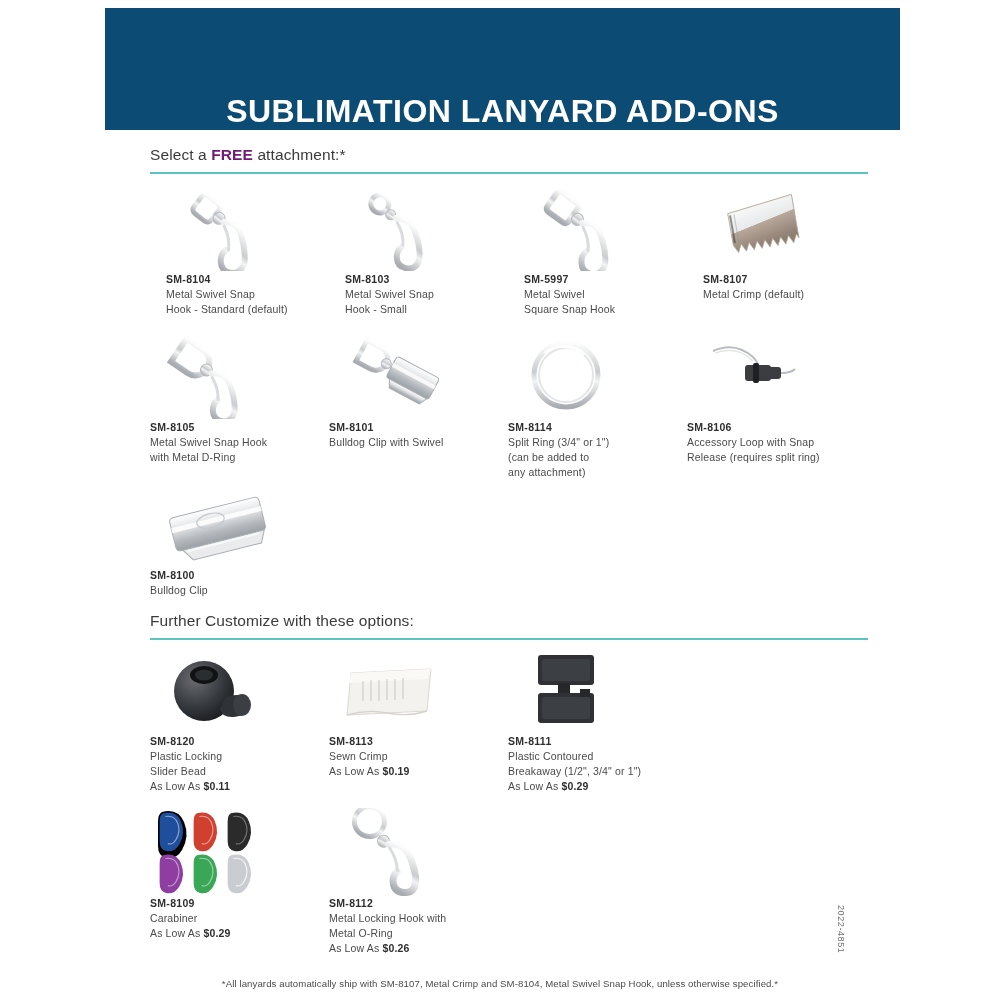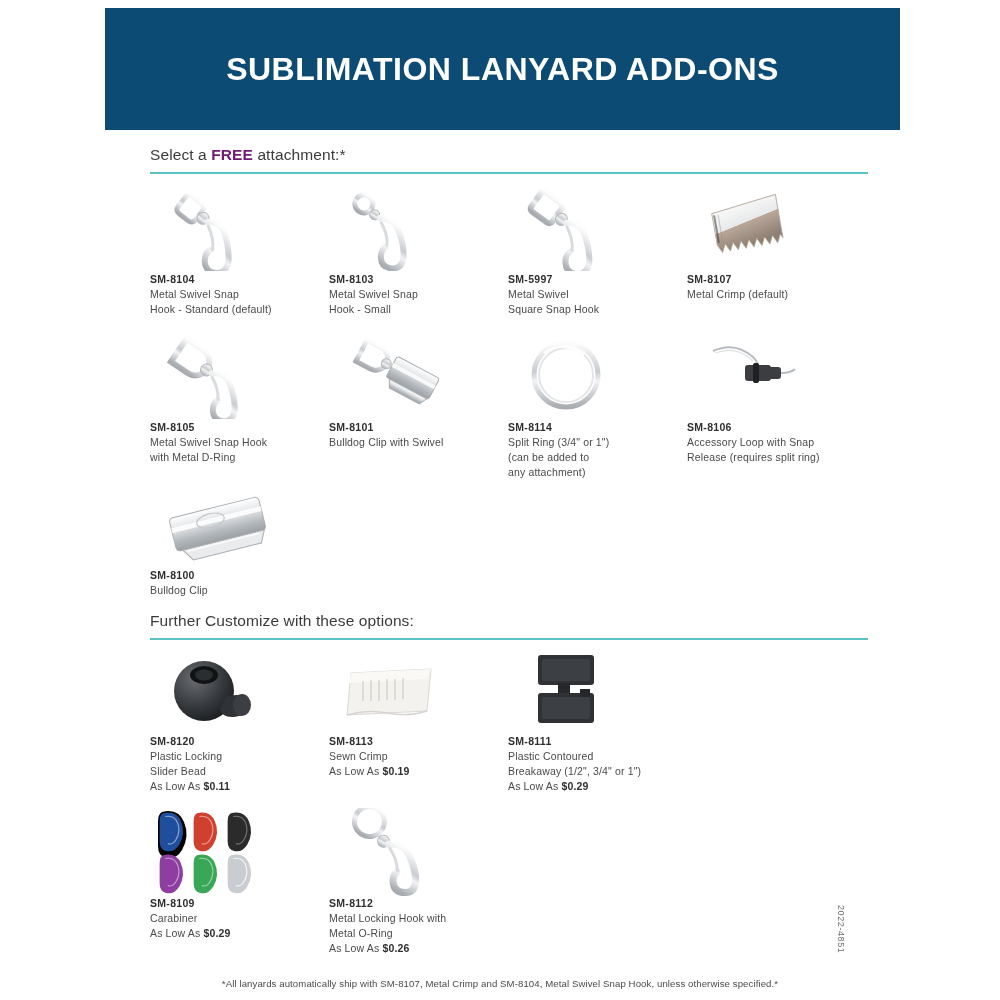--- a/index.html
+++ b/index.html
@@ -11,21 +11,21 @@
     color:#333333;
     overflow:hidden;
     position:relative;
   }
   .page{position:relative;width:1000px;height:1000px;}
 
   
   .banner{
     position:absolute;left:105px;top:8px;width:795px;height:122px;
     background:#0c4c74;
-    display:flex;align-items:center;justify-content:center;
+    display:flex;align-items:flex-end;justify-content:center;
   }
   .banner-title{
     color:#ffffff;
     font-size:32px;
     font-weight:bold;
     letter-spacing:0.5px;
     text-align:center;
     font-family:"Liberation Sans","DejaVu Sans",sans-serif;
   }
 
@@ -95,21 +95,21 @@
     <div class="banner-title">SUBLIMATION LANYARD ADD-ONS</div>
   </div>
 
   <div class="section" style="top:146px;">
     <div class="section-heading">
       <span>Select a </span><b>FREE</b><span> attachment:*</span>
     </div>
     <div class="rule"></div>
   </div>
 
-  <div class="section" style="top:186px;">
+  <div class="section" style="top:186px;margin-left:16px;">
     <div class="grid">
 
       <div class="cell">
         <div class="thumb">
           <svg class="art" width="118" height="84" viewBox="0 0 118 84">
             <defs>
                 <linearGradient id="sil1" x1="0" y1="0" x2="0" y2="1">
               <stop offset="0" stop-color="#fdfdfd"></stop>
                   <stop offset="0.45" stop-color="#c9ccd0"></stop>
               <stop offset="0.6" stop-color="#f2f3f5"></stop>

